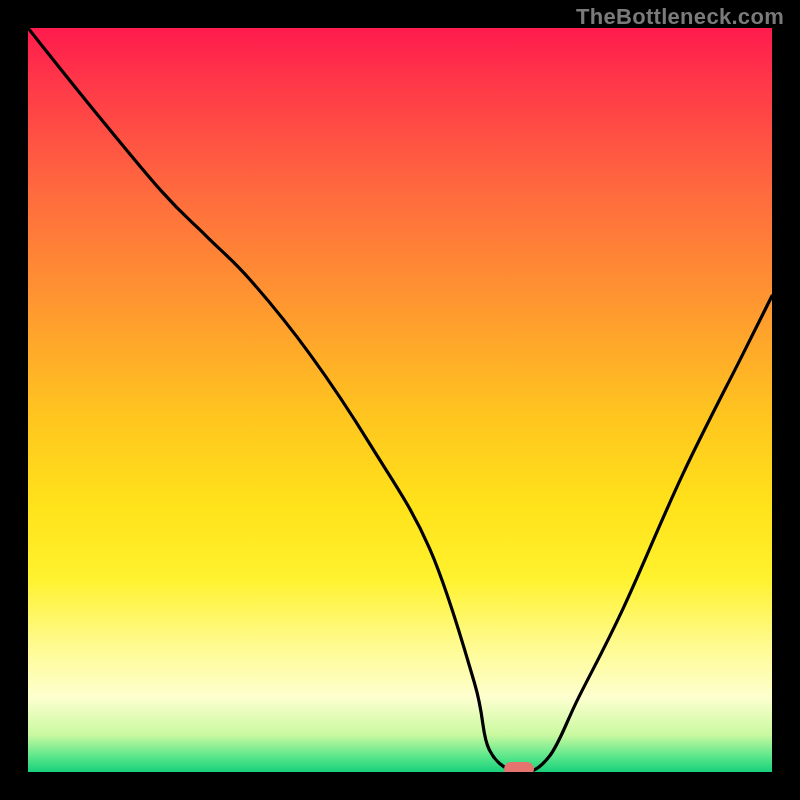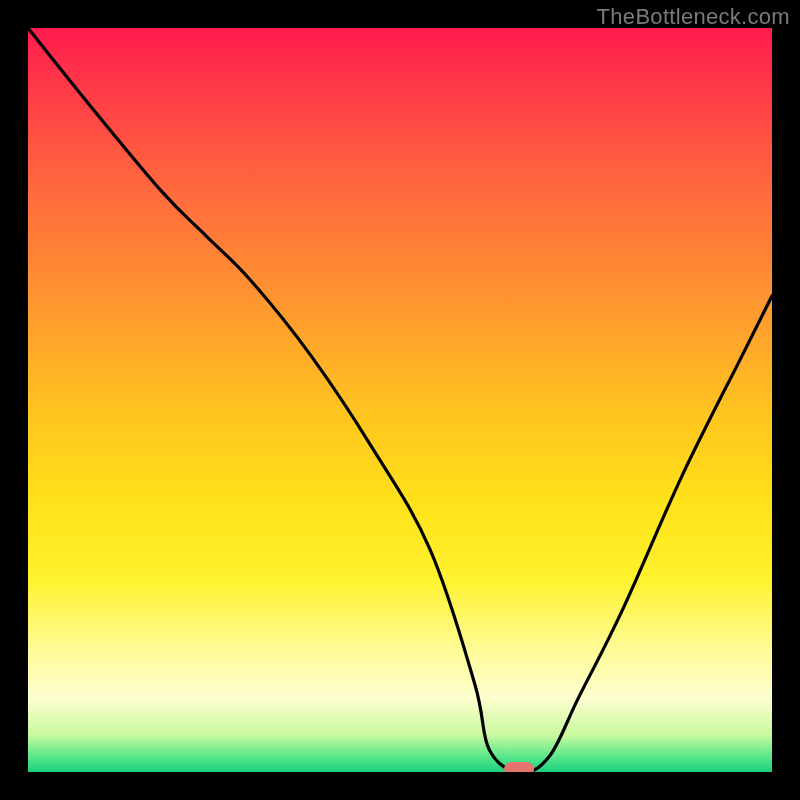--- a/index.html
+++ b/index.html
@@ -13,24 +13,24 @@
   }
   .outer {
     position: relative;
     width: 800px;
     height: 800px;
     background: #000;
   }
   .watermark {
     position: absolute;
     top: 4px;
-    right: 10px;
+    right: 16px;
     color: #7a7a7a;
     font-size: 22px;
-    font-weight: 400;
+    font-weight: 700;
     letter-spacing: 0.3px;
     z-index: 5;
   }
   .plot-area {
     position: absolute;
     left: 28px;
     top: 28px;
     width: 744px;
     height: 744px;
     overflow: hidden;

